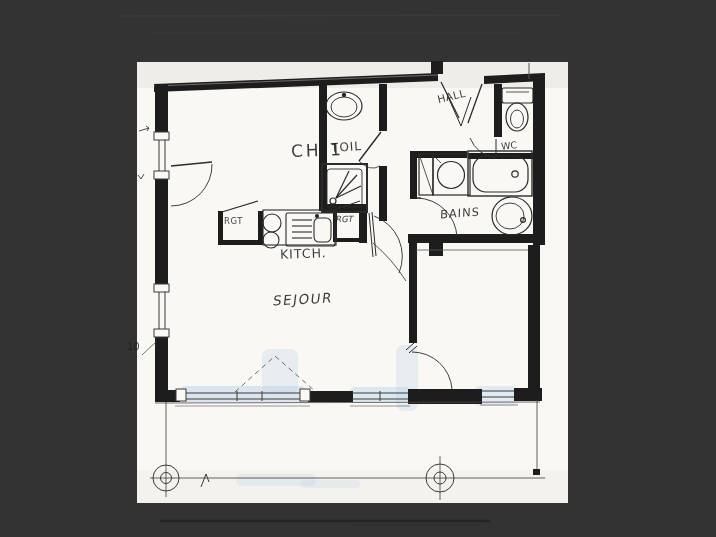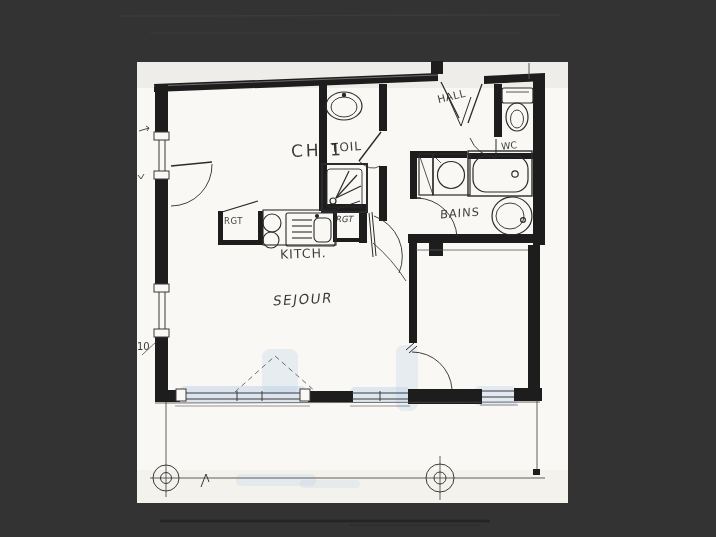--- a/index.html
+++ b/index.html
@@ -223,15 +223,15 @@
 
 <div class="lbl" style="left:291px; top:140px; font-size:17px; letter-spacing:3px; transform:rotate(-2deg);">CH 1</div>
 <div class="lbl" style="left:331px; top:140px; font-size:12px; letter-spacing:1px; transform:rotate(-4deg);">TOIL</div>
 <div class="lbl" style="left:437px; top:90px; font-size:10.5px; letter-spacing:.5px; transform:rotate(-14deg);">HALL</div>
 <div class="lbl" style="left:501px; top:140px; font-size:9.5px; transform:rotate(-6deg);">WC</div>
 <div class="lbl" style="left:440px; top:206px; font-size:11.5px; letter-spacing:1px; transform:rotate(-4deg) skewX(-6deg);">BAINS</div>
 <div class="lbl" style="left:224px; top:216px; font-size:8.5px; letter-spacing:.5px;">RGT</div>
 <div class="lbl" style="left:336px; top:214px; font-size:8.5px; transform:skewX(-12deg);">RGT</div>
 <div class="lbl" style="left:280px; top:246px; font-size:12.5px; letter-spacing:1px; transform:rotate(-2deg);">KITCH.</div>
 <div class="lbl" style="left:273px; top:291px; font-size:13.5px; letter-spacing:1.5px; transform:rotate(-3deg) skewX(-10deg);">SEJOUR</div>
-<div class="lbl" style="left:137px; top:341px; font-size:10px;">10</div>
+<div class="lbl" style="left:127px; top:341px; font-size:10px;">10</div>
 
 </div>
 
 </body></html>

